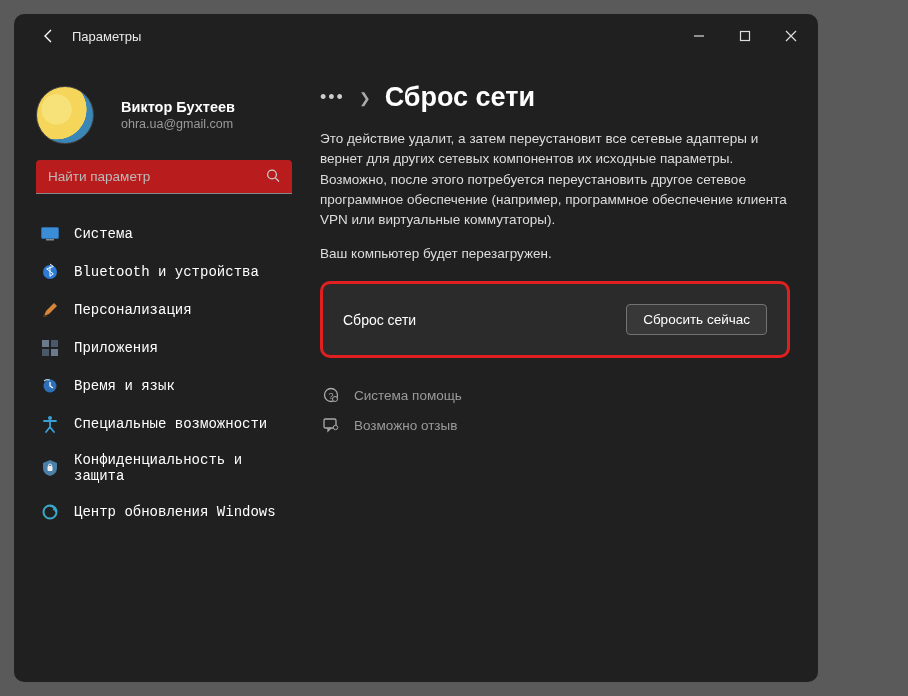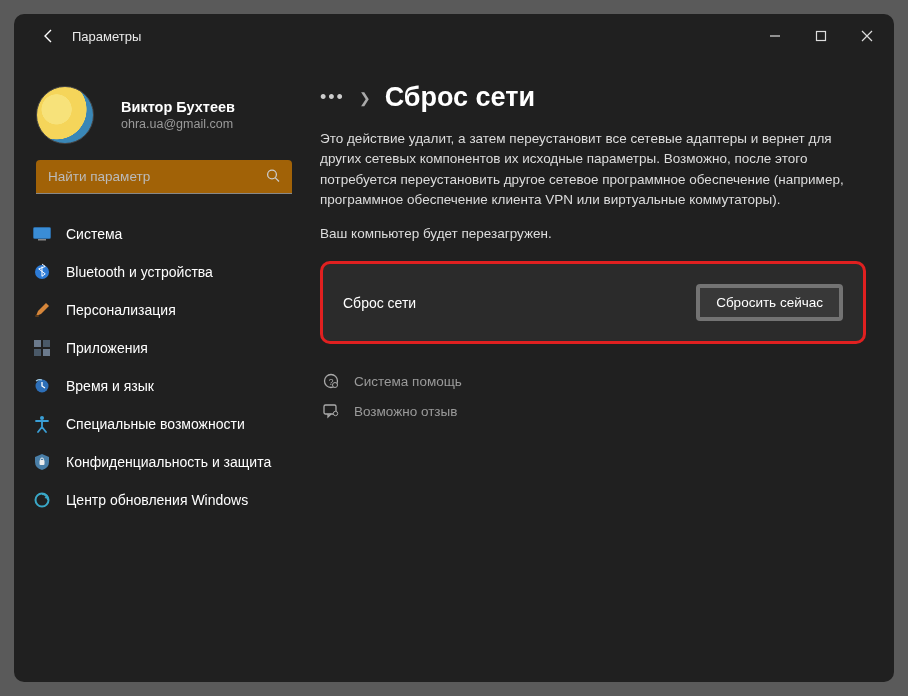--- a/index.html
+++ b/index.html
@@ -7,21 +7,21 @@
     width: 908px;
     height: 696px;
     background: #5a5a5a;
     font-family: "Segoe UI", Tahoma, sans-serif;
     overflow: hidden;
   }
   .window {
     position: absolute;
     left: 14px;
     top: 14px;
-    width: 880px;
+    width: 804px;
     height: 668px;
     background: #202020;
     color: #fff;
     border-radius: 10px;
     display: flex;
     flex-direction: column;
   }
   .titlebar {
     height: 44px;
     display: flex;
@@ -69,30 +69,30 @@
     background: radial-gradient(circle at 35% 40%, #f7e27a 0 30%, #f5d55a 31% 60%, #3a87b7 61% 100%);
     border:1px solid #444;
     flex-shrink:0;
   }
   .userinfo {margin-left:27px;}
   .username {font-size:14.5px;font-weight:600;color:#fff;}
   .useremail {font-size:12.5px;color:#9a9a9a;margin-top:2px;}
   .searchwrap {padding: 0 22px 0 22px;}
   .search {
     width:100%;height:34px;
-    background:#a16207;
+    background:#b91c1c;
     border:none;border-bottom:1.5px solid #888;
     border-radius:4px 4px 0 0;
     padding:0 36px 0 12px;
     color:#ccc;font-size:13.5px;
     outline:none;
   }
   .searchwrap{position:relative;}
   .searchicon{position:absolute;right:34px;top:50%;transform:translateY(-50%);color:#ccc;font-size:14px;}
-  .nav {list-style:none;margin-top:22px;padding-left:0;padding-right:8px;}
+  .nav {list-style:none;margin-top:22px;padding-left:8px;padding-right:8px;font-family:Liberation Mono, monospace;}
   .navitem {
     display:flex;align-items:center;
     padding:8px 10px;
     border-radius:4px;
     cursor:default;
     position:relative;
     margin-bottom:2px;
   }
   .navitem.active {background:#2e2e2e;}
   .navitem.active::before{
@@ -123,21 +123,21 @@
     background:#2b2b2b;
     border:3px solid #e02020;
     border-radius:10px;
     padding:20px 20px;
     display:flex;align-items:center;justify-content:space-between;
     margin-bottom:28px;
   }
   .cardlabel{font-size:14px;color:#fff;}
   .cardbtn{
     background:#383838;
-    border:4px solid #737373;
+    border:1px solid #737373;
     border-radius:4px;
     padding:7px 16px;
     color:#fff;font-size:13.5px;
   }
   .helplink {
     display:flex;align-items:center;gap:14px;
     color:#9a9a9a;font-size:13.5px;
     margin-bottom:12px;
     padding-left:2px;
   }

